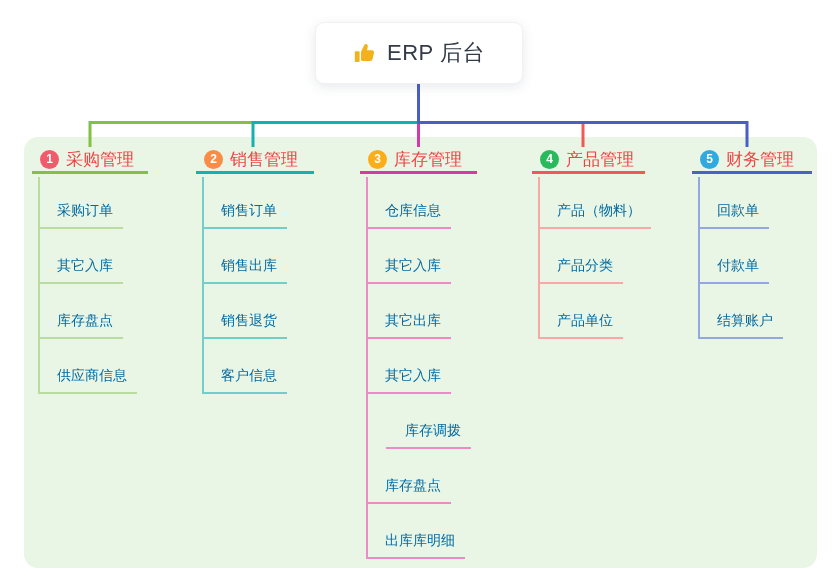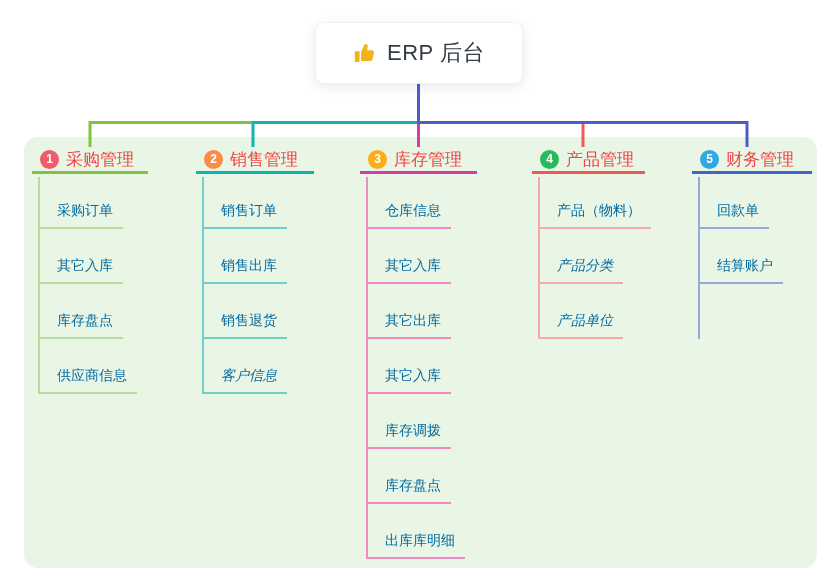--- a/index.html
+++ b/index.html
@@ -90,21 +90,21 @@
           <div class="child-row">
             <span class="child-label" style="border-bottom-color: rgb(114, 206, 200);">销售订单</span>
           </div>
           <div class="child-row">
             <span class="child-label" style="border-bottom-color: rgb(114, 206, 200);">销售出库</span>
           </div>
           <div class="child-row">
             <span class="child-label" style="border-bottom-color: rgb(114, 206, 200);">销售退货</span>
           </div>
           <div class="child-row">
-            <span class="child-label" style="border-bottom-color: rgb(114, 206, 200); font-style: italic;">客户信息</span>
+            <span class="child-label" style="border-bottom-color: rgb(114, 206, 200);">客户信息</span>
           </div>
         </div>
       </div>
       <div class="branch" style="left: 360px;">
         <div class="topic" style="width: 117px; border-bottom-color: rgb(214, 58, 165);">
           <span class="badge" style="background: rgb(251, 174, 23);">3</span>
           <span class="topic-label">库存管理</span>
         </div>
         <div class="stem" style="background: rgb(239, 138, 199); height: 382px;"></div>
         <div class="children">
@@ -114,57 +114,60 @@
           <div class="child-row">
             <span class="child-label" style="border-bottom-color: rgb(239, 138, 199);">其它入库</span>
           </div>
           <div class="child-row">
             <span class="child-label" style="border-bottom-color: rgb(239, 138, 199);">其它出库</span>
           </div>
           <div class="child-row">
             <span class="child-label" style="border-bottom-color: rgb(239, 138, 199);">其它入库</span>
           </div>
           <div class="child-row">
-            <span class="child-label" style="border-bottom-color: rgb(239, 138, 199);">库存调拨</span>
+            <span class="child-label" style="border-bottom-color: rgb(239, 138, 199); margin-left: 20px;">库存调拨</span>
           </div>
           <div class="child-row">
             <span class="child-label" style="border-bottom-color: rgb(239, 138, 199); text-align: center;">库存盘点</span>
           </div>
           <div class="child-row">
             <span class="child-label" style="border-bottom-color: rgb(239, 138, 199); margin-top: 20px;">出库库明细</span>
           </div>
         </div>
       </div>
       <div class="branch" style="left: 532px;">
         <div class="topic" style="width: 113px; border-bottom-color: rgb(240, 90, 86);">
           <span class="badge" style="background: rgb(40, 186, 91);">4</span>
           <span class="topic-label">产品管理</span>
         </div>
         <div class="stem" style="background: rgb(248, 168, 165); height: 162px;"></div>
         <div class="children">
           <div class="child-row">
             <span class="child-label" style="border-bottom-color: rgb(248, 168, 165); text-align: center;">产品（物料）</span>
           </div>
           <div class="child-row">
-            <span class="child-label" style="border-bottom-color: rgb(248, 168, 165); font-style: italic;">产品分类</span>
+            <span class="child-label" style="border-bottom-color: rgb(248, 168, 165);">产品分类</span>
           </div>
           <div class="child-row">
-            <span class="child-label" style="border-bottom-color: rgb(248, 168, 165); font-style: italic;">产品单位</span>
+            <span class="child-label" style="border-bottom-color: rgb(248, 168, 165);">产品单位</span>
           </div>
         </div>
       </div>
       <div class="branch" style="left: 692px;">
         <div class="topic" style="width: 120px; border-bottom-color: rgb(68, 101, 200);">
           <span class="badge" style="background: rgb(48, 169, 224);">5</span>
           <span class="topic-label">财务管理</span>
         </div>
         <div class="stem" style="background: rgb(147, 168, 224); height: 162px;"></div>
         <div class="children">
           <div class="child-row">
             <span class="child-label" style="border-bottom-color: rgb(147, 168, 224);">回款单</span>
           </div>
           <div class="child-row">
+            <span class="child-label" style="border-bottom-color: rgb(147, 168, 224);">付款单</span>
+          </div>
+          <div class="child-row">
             <span class="child-label" style="border-bottom-color: rgb(147, 168, 224);">结算账户</span>
           </div>
         </div>
       </div>
     </div>
 </div>
 
 </body></html>

